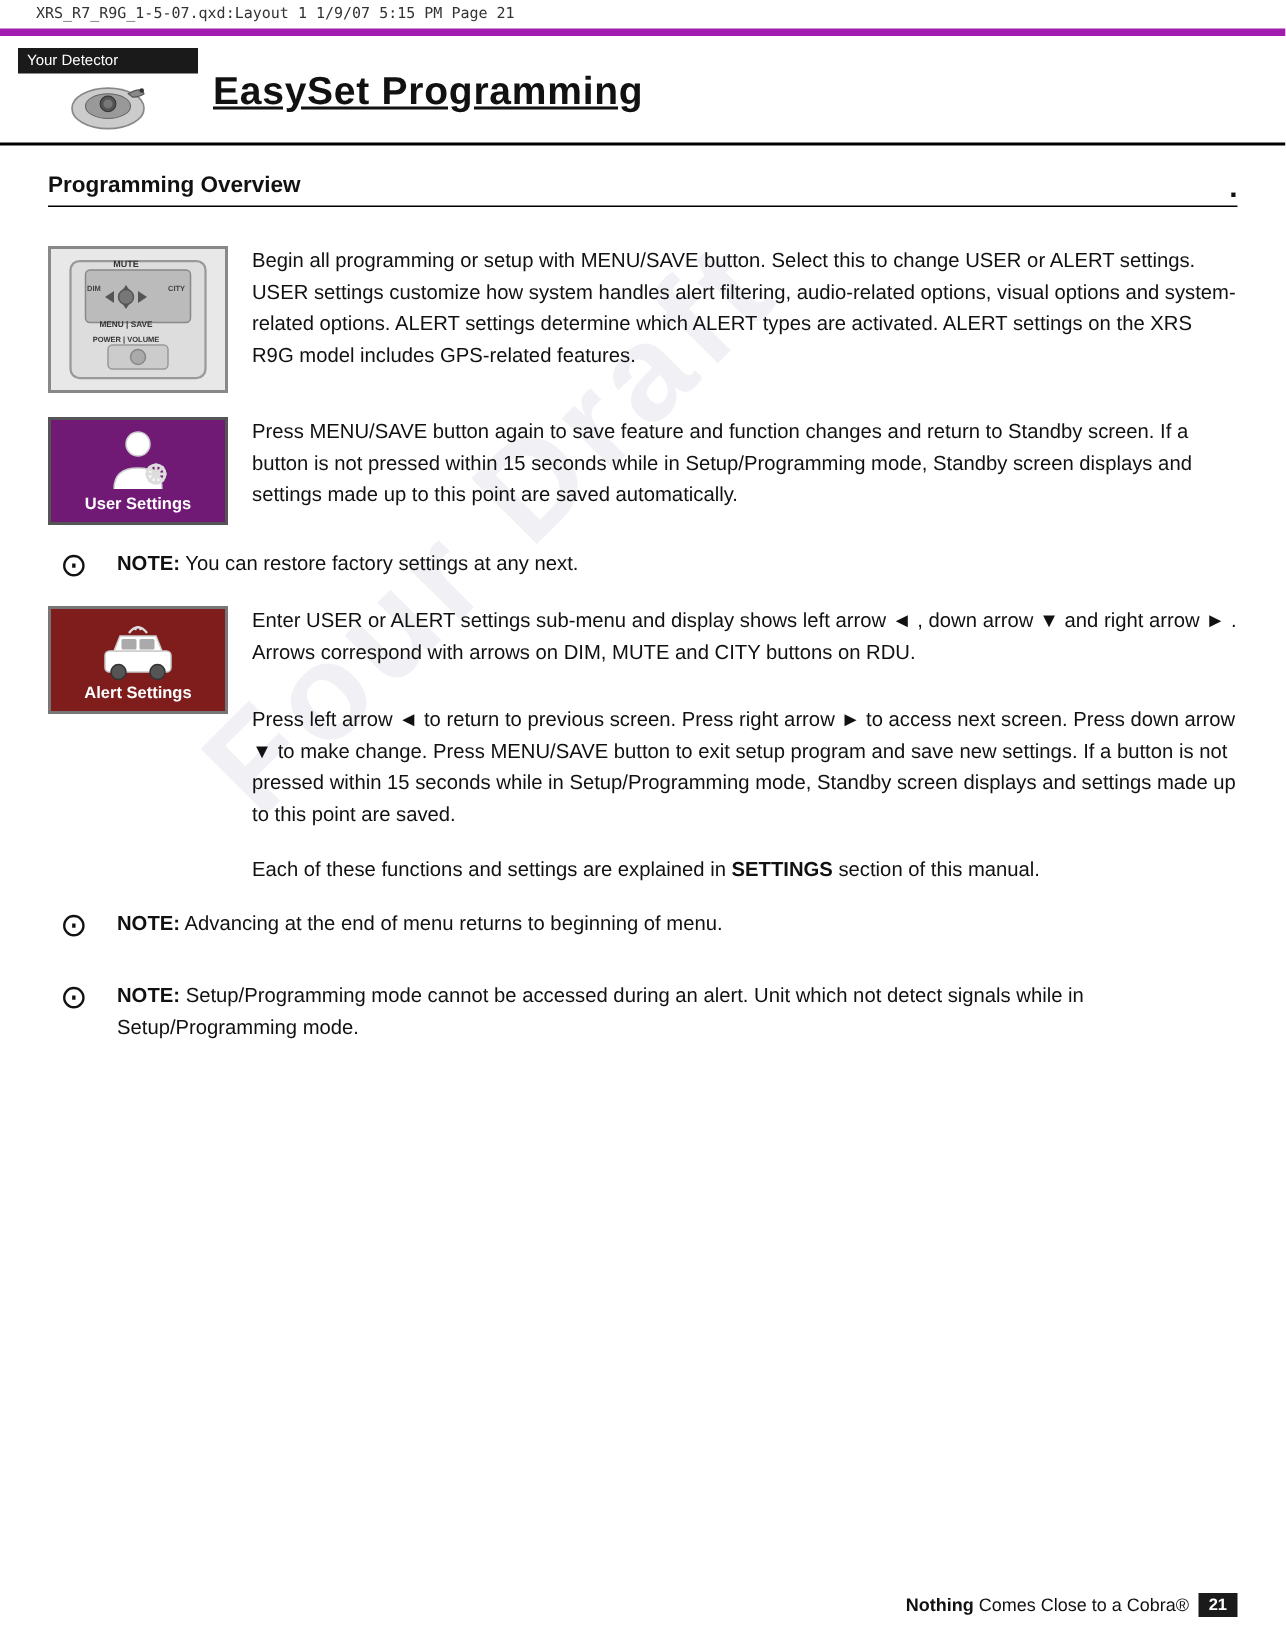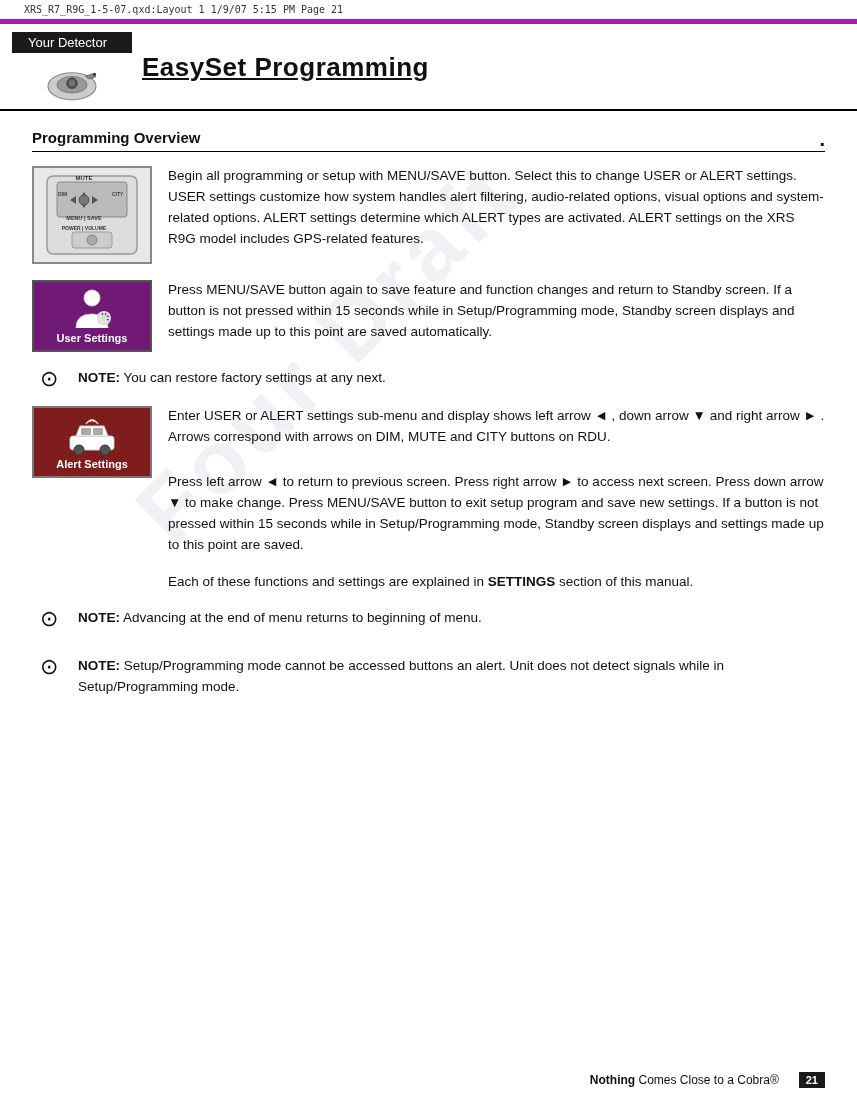--- a/index.html
+++ b/index.html
@@ -34,25 +34,25 @@
       display: flex;
       flex-direction: column;
       align-items: center;
       width: 120px;
       min-width: 120px;
       margin-right: 10px;
     }
     .header-logo-box {
       background: #1a1a1a;
       color: #fff;
-      font-size: 13px;
-      padding: 3px 16px;
+      font-size: 10px;
+      padding: 3px 6px;
       width: 100%;
       text-align: left;
-      margin-bottom: 12px;
+      margin-bottom: 2px;
     }
     .logo-detector-img {
       width: 60px;
       height: 38px;
       margin: 0 auto;
     }
     .header-title {
       font-size: 26px;
       font-weight: bold;
       color: #111;
@@ -64,21 +64,21 @@
     .main-content {
       padding: 18px 32px 20px 32px;
     }
 
     
     .section-title {
       font-size: 15px;
       font-weight: bold;
       border-bottom: 1px solid #000;
       padding-bottom: 2px;
-      margin-bottom: 14px;
+      margin-bottom: 26px;
       display: flex;
       justify-content: space-between;
     }
     .section-title-dot {
       font-size: 20px;
       line-height: 1;
       align-self: flex-end;
     }
 
     
@@ -135,25 +135,25 @@
     .note-text {
       line-height: 1.5;
     }
     .note-bold {
       font-weight: bold;
     }
 
     
     .page-footer {
       position: absolute;
-      bottom: 12px;
+      bottom: 22px;
       right: 32px;
       display: flex;
       align-items: center;
-      gap: 20px;
+      gap: 6px;
       font-size: 12px;
     }
     .footer-page-num {
       background: #1a1a1a;
       color: #fff;
       padding: 2px 7px;
       font-size: 11px;
       font-weight: bold;
     }
 
@@ -310,21 +310,21 @@
     <div class="note-row" style="margin-bottom:24px;">
       <span class="note-icon">⊙</span>
       <div class="note-text">
         <span class="note-bold">NOTE:</span><span> Advancing at the end of menu returns to beginning of menu.</span>
       </div>
     </div>
 
     <div class="note-row" style="margin-top:8px;">
       <span class="note-icon">⊙</span>
       <div class="note-text">
-        <span class="note-bold">NOTE:</span><span> Setup/Programming mode cannot be accessed buttons an alert. Unit does not detect signals while in Setup/Programming mode.</span>
+        <span class="note-bold">NOTE:</span><span> Setup/Programming mode cannot be accessed during an alert. Unit which not detect signals while in Setup/Programming mode.</span>
       </div>
     </div>
 
   </div>
 </div>
 
 <div class="page-footer">
   <span>
     <span class="note-bold">Nothing</span><span> Comes Close to a Cobra</span><span>®</span>
   </span>

